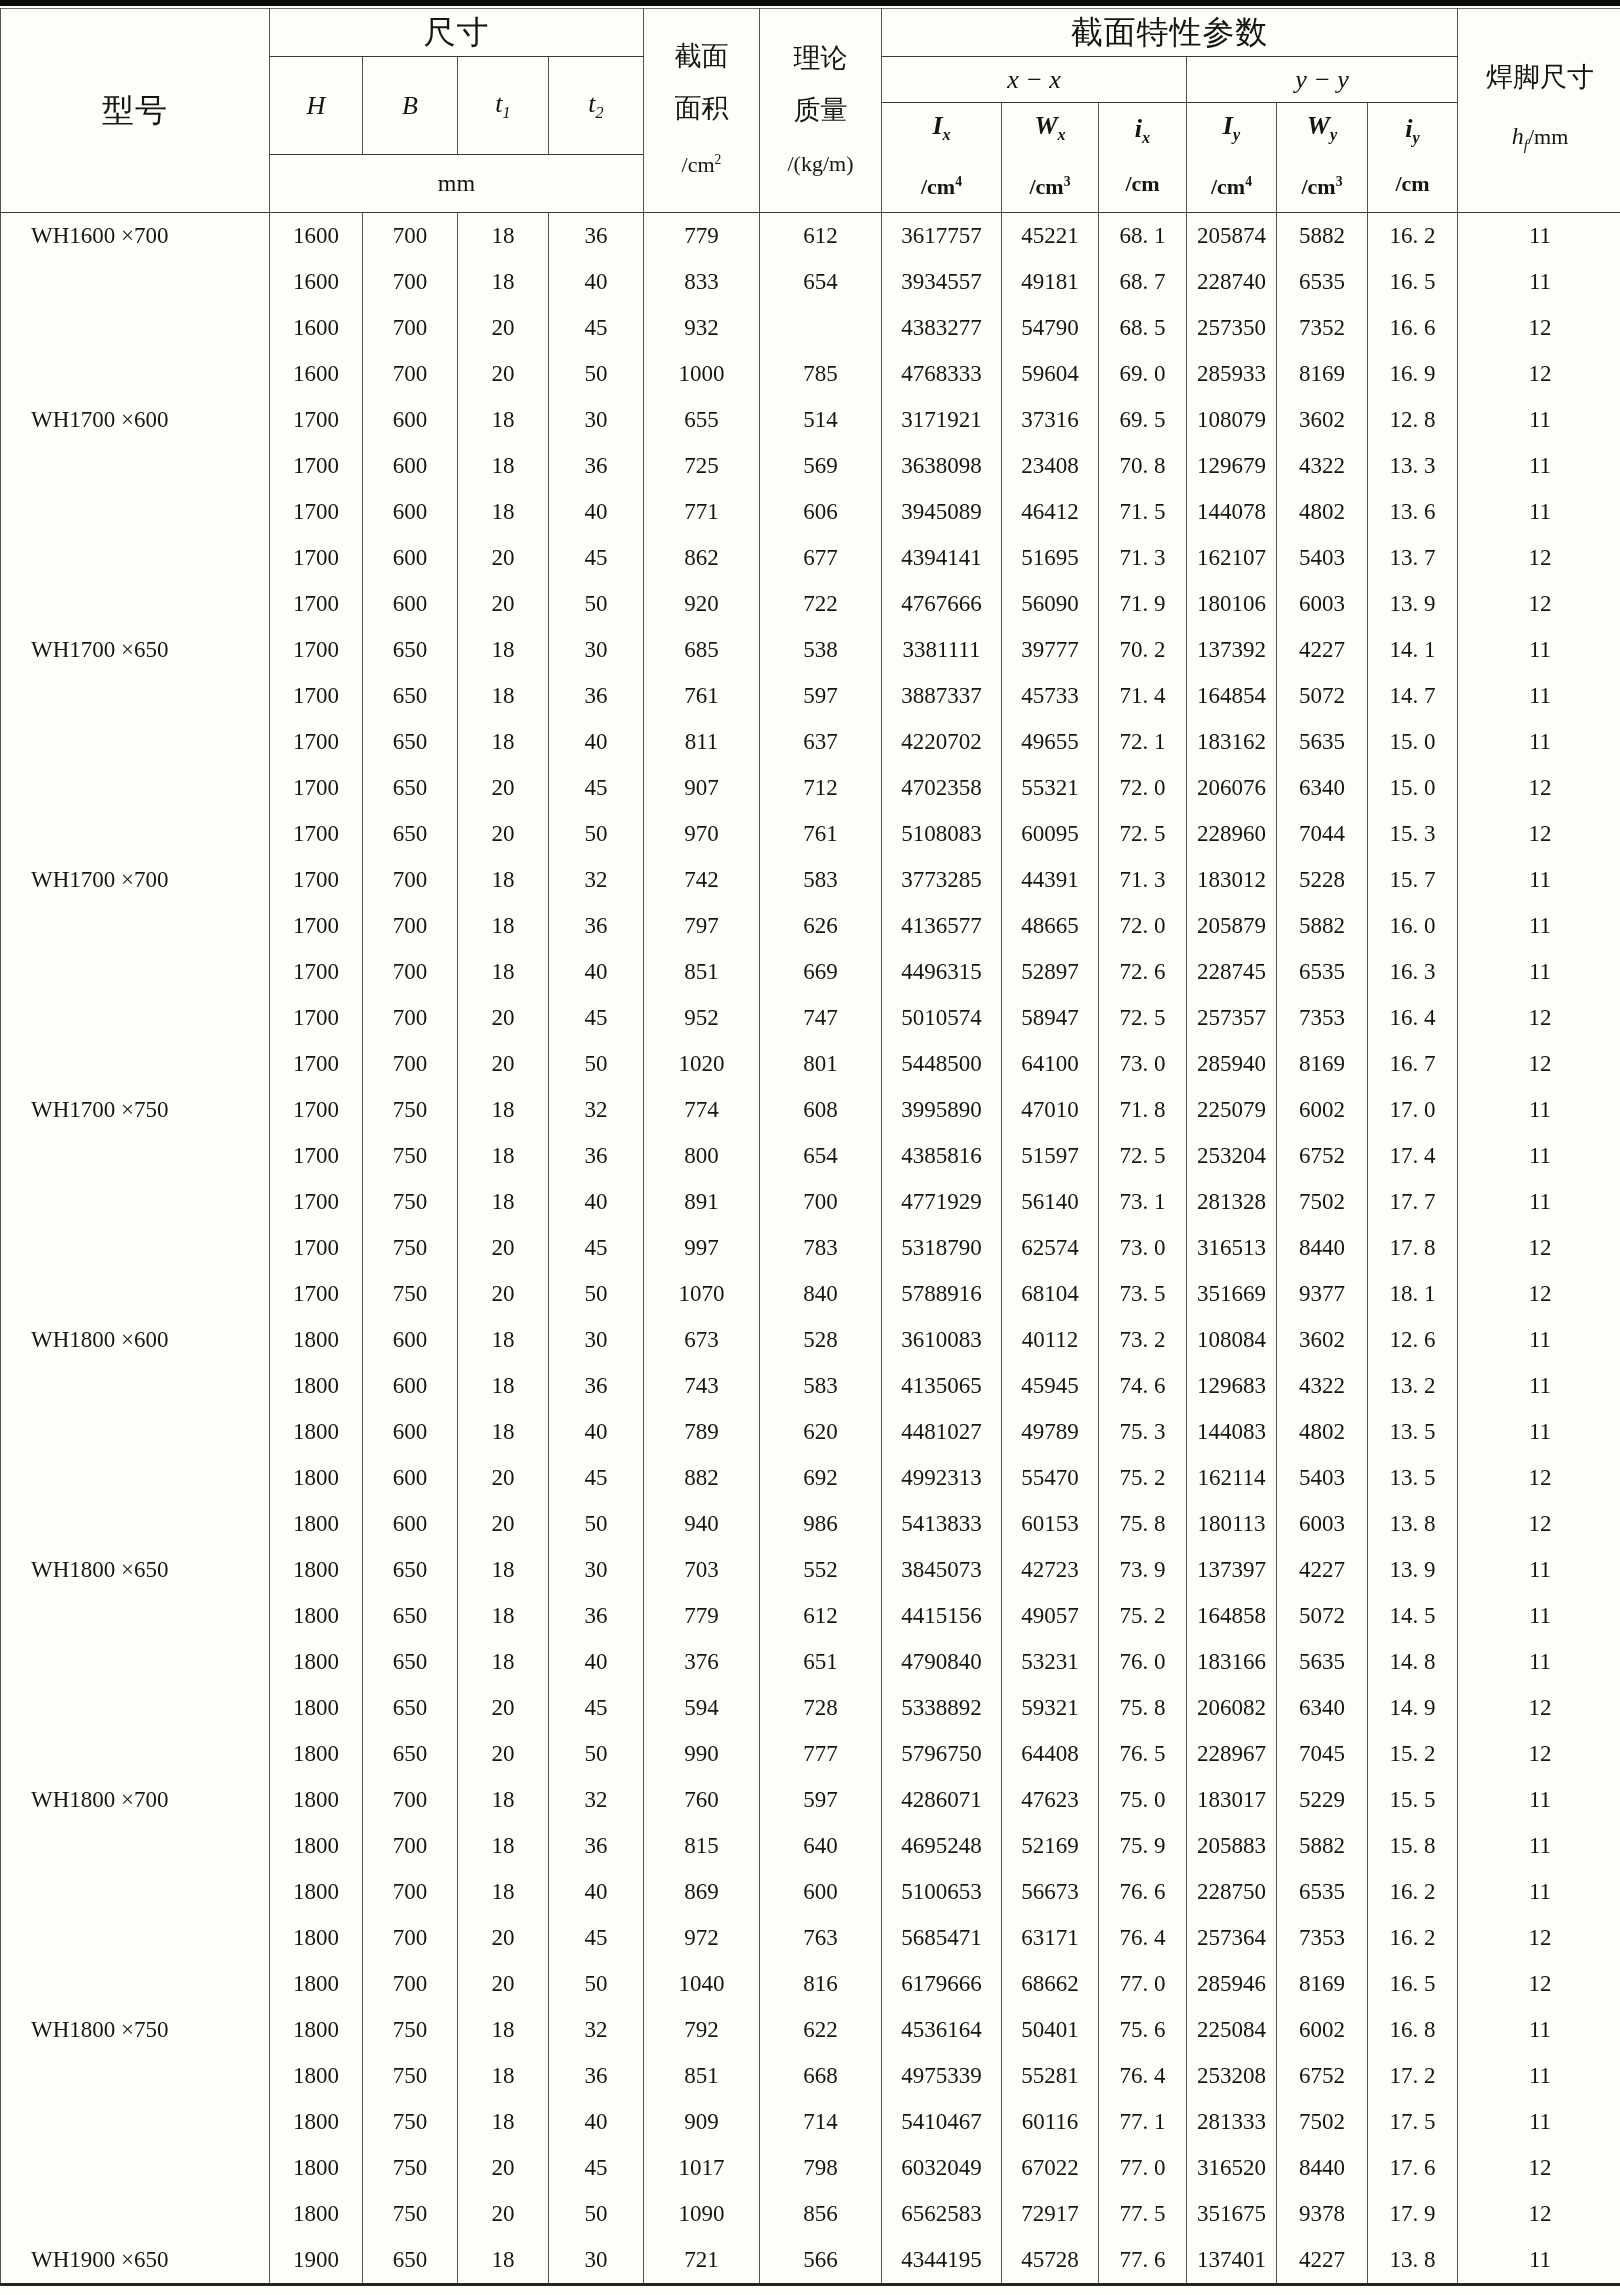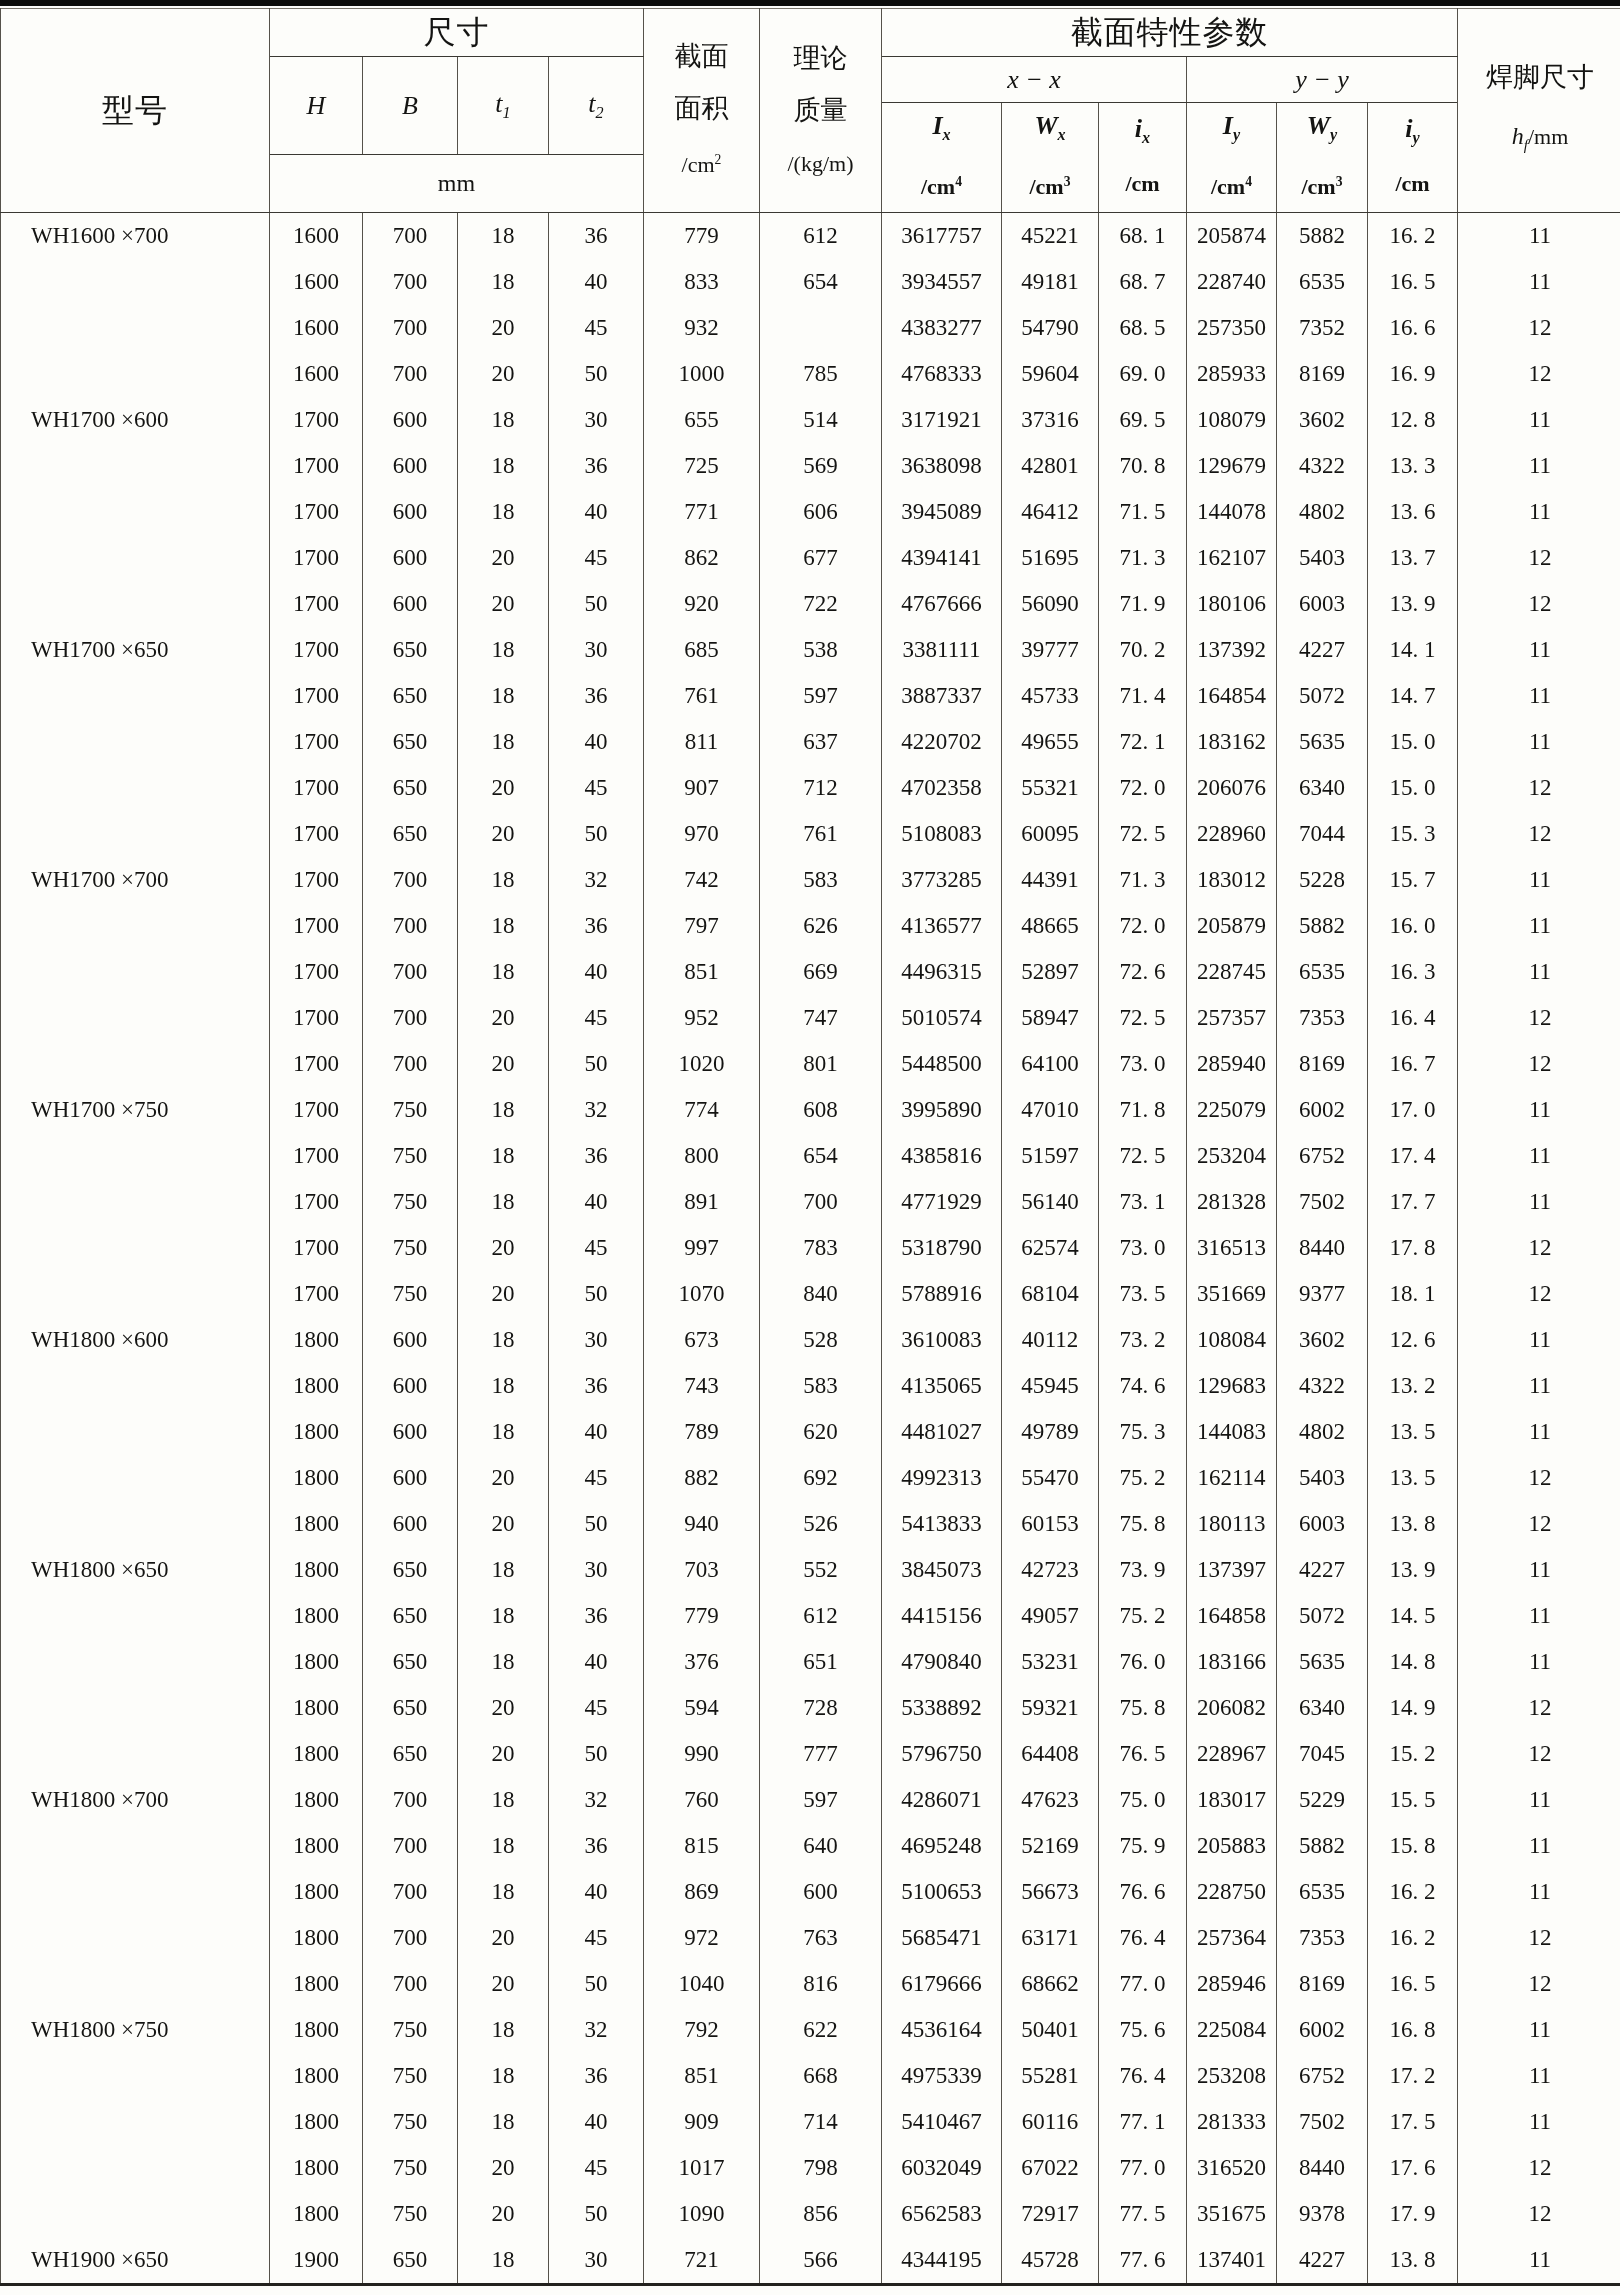--- a/index.html
+++ b/index.html
@@ -192,21 +192,21 @@
           <td>11</td>
         </tr>
         <tr>
           <td>1700</td>
           <td>600</td>
           <td>18</td>
           <td>36</td>
           <td>725</td>
           <td>569</td>
           <td>3638098</td>
-          <td>42801</td>
+          <td>23408</td>
           <td>70. 8</td>
           <td>129679</td>
           <td>4322</td>
           <td>13. 3</td>
           <td>11</td>
         </tr>
         <tr>
           <td>1700</td>
           <td>600</td>
           <td>18</td>
@@ -539,21 +539,21 @@
           <td>5403</td>
           <td>13. 5</td>
           <td>12</td>
         </tr>
         <tr>
           <td>1800</td>
           <td>600</td>
           <td>20</td>
           <td>50</td>
           <td>940</td>
-          <td>526</td>
+          <td>986</td>
           <td>5413833</td>
           <td>60153</td>
           <td>75. 8</td>
           <td>180113</td>
           <td>6003</td>
           <td>13. 8</td>
           <td>12</td>
         </tr>
         <tr>
           <td class="model" rowspan="5">WH1800 ×650</td>

